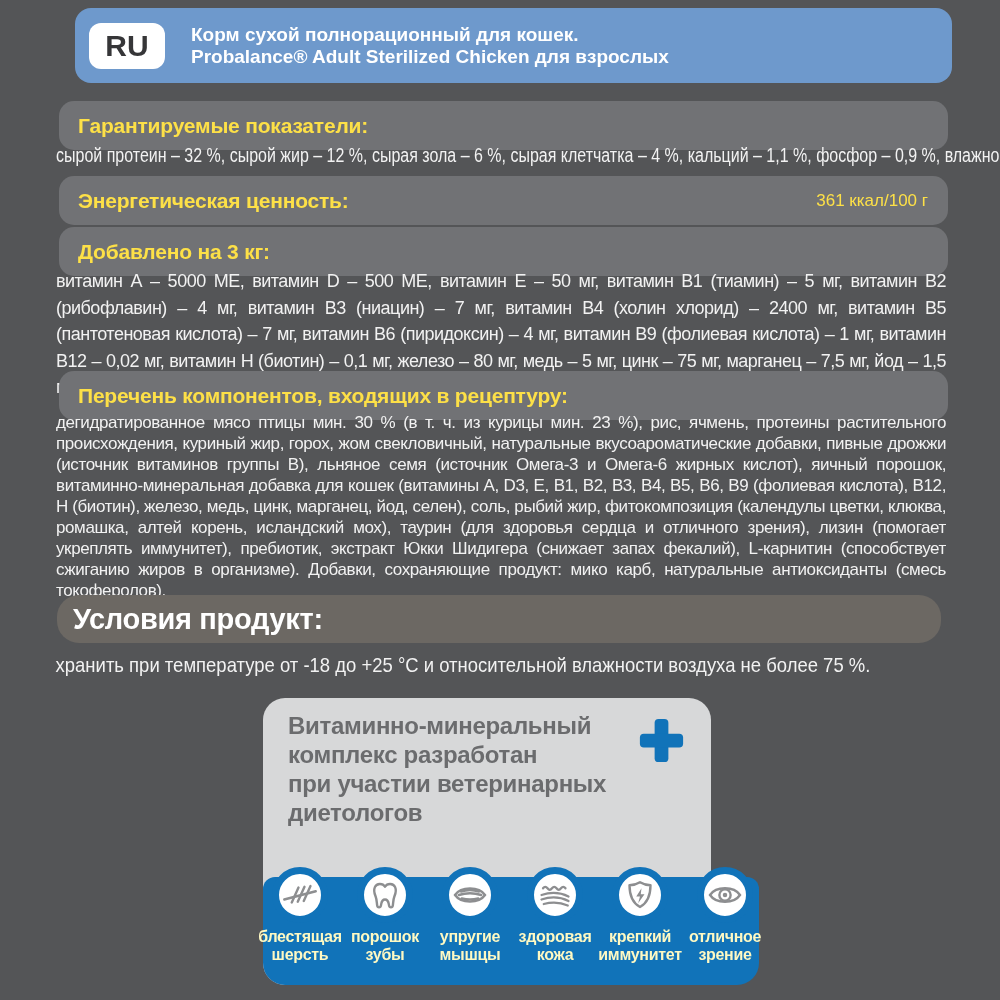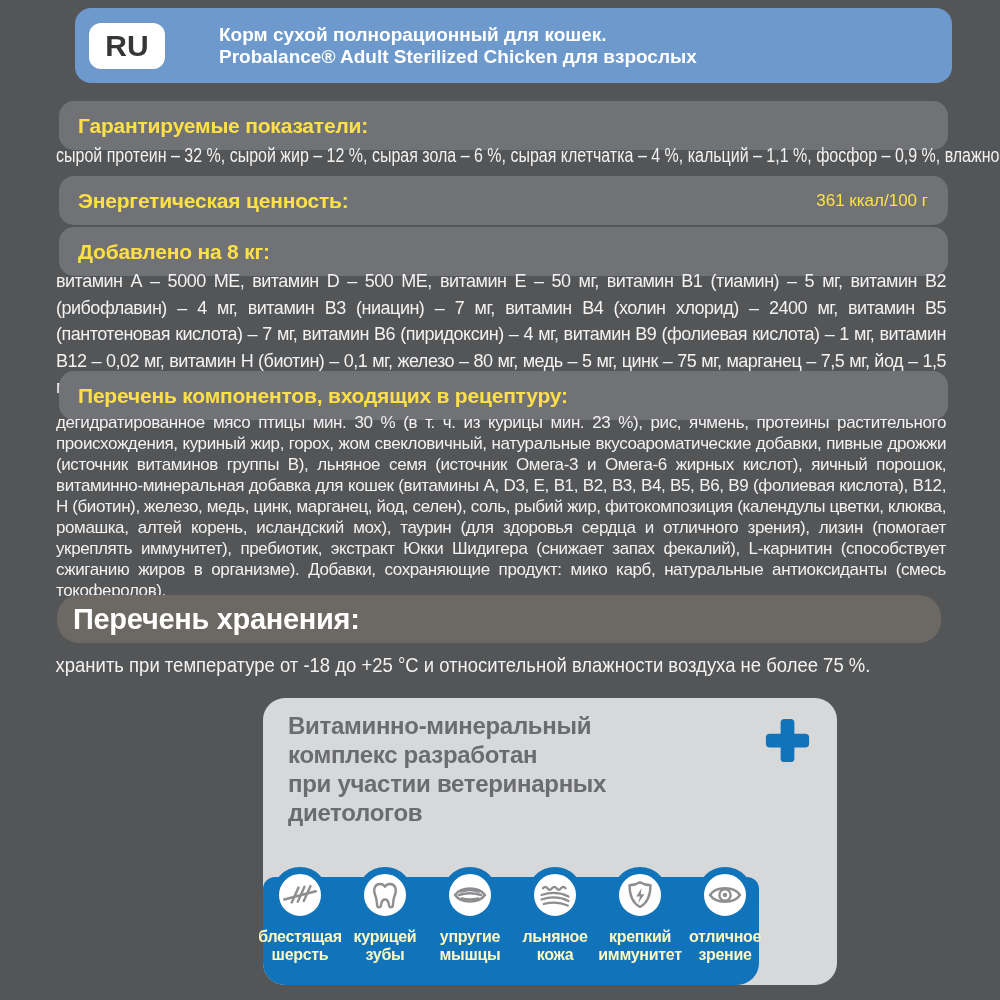--- a/index.html
+++ b/index.html
@@ -7,21 +7,21 @@
     --badge-blue:#1173b9; --card-bg:#d7d8d9; --card-text:#6b6c6e;
     --icon-gray:#8d8e90; --text:#f2f2f2; --ru-text:#363638;
   }
   *{margin:0;padding:0;box-sizing:border-box;}
   html,body{background:#333;}
   body{font-family:"Liberation Sans",sans-serif;}
   .page{position:relative;width:1000px;height:1000px;background:var(--bg);overflow:hidden;margin:0 auto;}
 
   
   .header{position:absolute;left:75px;top:8px;width:877px;height:75px;background:var(--header-blue);
-    border-radius:16px;display:flex;align-items:center;gap:28px;}
+    border-radius:16px;display:flex;align-items:center;}
   .ru-badge{margin-left:14px;width:76px;height:46px;background:#fff;border-radius:12px;
     display:flex;align-items:center;justify-content:center;font-weight:bold;font-size:30px;color:var(--ru-text);}
   .header-text{margin-left:26px;color:#fff;font-weight:bold;font-size:19px;line-height:21.5px;}
 
   
   .bar{position:absolute;left:59px;width:889px;height:49px;background:var(--bar);border-radius:15px;
     display:flex;align-items:center;color:#fde047;}
   .bar .title{font-weight:bold;font-size:21px;padding-left:19px;letter-spacing:-0.2px;}
   .bar .value{margin-left:auto;padding-right:20px;font-size:17px;font-weight:normal;text-align:right;}
 
@@ -33,21 +33,21 @@
   .para.ingredients{font-size:17px;line-height:21px;letter-spacing:-0.4px;}
 
   
   .storage-bar{position:absolute;left:57px;top:595px;width:884px;height:48px;background:var(--storage-bar);
     border-radius:22px;display:flex;align-items:center;color:#fff;}
   .storage-bar .title{font-weight:bold;font-size:29px;padding-left:16px;letter-spacing:-0.3px;}
   .storage-line{position:absolute;left:0;top:653px;width:924px;text-align:right;color:var(--text);}
   .storage-line .squeeze{transform:scaleX(0.88);transform-origin:center center;font-size:21px;font-weight:normal;}
 
   
-  .card{position:absolute;left:263px;top:698px;width:574px;height:287px;background:var(--card-bg);
+  .card{position:absolute;left:263px;top:698px;width:448px;height:287px;background:var(--card-bg);
     border-radius:22px;}
   .card-text{position:absolute;left:25px;top:13px;color:var(--card-text);font-weight:bold;
     font-size:24px;line-height:29px;white-space:pre-line;letter-spacing:-0.3px;}
   .cross{position:absolute;right:22px;top:15px;width:55px;height:55px;}
   .blue-block{position:absolute;left:0;bottom:0;width:496px;height:108px;background:var(--badge-blue);
     border-radius:12px 12px 22px 22px;}
   .badge{position:absolute;top:-10px;width:96px;}
   .circle{position:relative;margin:0 auto;width:56px;height:56px;background:#fff;border:7px solid var(--badge-blue);
     border-radius:50%;display:flex;align-items:center;justify-content:center;}
   .circle svg{width:52px;height:52px;}
@@ -73,31 +73,31 @@
   <div class="body-line" style="top:144px;">
     <span class="squeeze">сырой протеин – 32 %, сырой жир – 12 %, сырая зола – 6 %, сырая клетчатка – 4 %, кальций – 1,1 %, фосфор – 0,9 %, влажность – 10 %.</span>
   </div>
 
   <div class="bar" style="top:176px;">
     <span class="title">Энергетическая ценность:</span>
     <span class="value">361 ккал/100 г</span>
   </div>
 
   <div class="bar" style="top:227px;">
-    <span class="title">Добавлено на 8 кг:</span>
+    <span class="title">Добавлено на 3 кг:</span>
   </div>
   <div class="para vitamins" style="top:268px;">витамин А – 5000 МЕ, витамин D – 500 МЕ, витамин Е – 50 мг, витамин В1 (тиамин) – 5 мг, витамин В2 (рибофлавин) – 4 мг, витамин В3 (ниацин) – 7 мг, витамин В4 (холин хлорид) – 2400 мг, витамин В5 (пантотеновая кислота) – 7 мг, витамин В6 (пиридоксин) – 4 мг, витамин В9 (фолиевая кислота) – 1 мг, витамин В12 – 0,02 мг, витамин Н (биотин) – 0,1 мг, железо – 80 мг, медь – 5 мг, цинк – 75 мг, марганец – 7,5 мг, йод – 1,5 мг, селен – 0,4 мг.</div>
 
   <div class="bar" style="top:371px;">
     <span class="title">Перечень компонентов, входящих в рецептуру:</span>
   </div>
   <div class="para ingredients" style="top:412px;">дегидратированное мясо птицы мин. 30 % (в т. ч. из курицы мин. 23 %), рис, ячмень, протеины растительного происхождения, куриный жир, горох, жом свекловичный, натуральные вкусоароматические добавки, пивные дрожжи (источник витаминов группы В), льняное семя (источник Омега-3 и Омега-6 жирных кислот), яичный порошок, витаминно-минеральная добавка для кошек (витамины А, D3, Е, В1, В2, В3, В4, В5, В6, В9 (фолиевая кислота), В12, Н (биотин), железо, медь, цинк, марганец, йод, селен), соль, рыбий жир, фитокомпозиция (календулы цветки, клюква, ромашка, алтей корень, исландский мох), таурин (для здоровья сердца и отличного зрения), лизин (помогает укреплять иммунитет), пребиотик, экстракт Юкки Шидигера (снижает запах фекалий), L-карнитин (способствует сжиганию жиров в организме). Добавки, сохраняющие продукт: мико карб, натуральные антиоксиданты (смесь токоферолов).</div>
 
   <div class="storage-bar">
-    <span class="title">Перечень хранения:</span>
+    <span class="title">Условия продукт:</span>
   </div>
   <div class="storage-line">
     <span class="squeeze">хранить при температуре от  -18 до +25 °C и относительной влажности воздуха не более 75 %.</span>
   </div>
 
   <div class="card">
     <div class="card-text">Витаминно-минеральный
 комплекс разработан
 при участии ветеринарных
 диетологов</div>
@@ -121,21 +121,21 @@
         <div class="badge-label">блестящая
 шерсть</div>
       </div>
 
       <div class="badge" style="left:74px;">
         <div class="circle">
           <svg viewBox="0 0 56 56" fill="none" stroke="#8d8e90" stroke-width="3.2" stroke-linecap="round" stroke-linejoin="round">
             <path d="M28 17 C25 12 17 12 14.5 17.5 C12.5 22 14 26.5 15.5 30 C17 33.5 17 38 17.5 41.5 C18 45.5 22 45.5 22.7 41.5 C23.3 38 23.5 34 28 34 C32.5 34 32.7 38 33.3 41.5 C34 45.5 38 45.5 38.5 41.5 C39 38 39 33.5 40.5 30 C42 26.5 43.5 22 41.5 17.5 C39 12 31 12 28 17 Z"></path>
           </svg>
         </div>
-        <div class="badge-label">курицей
+        <div class="badge-label">порошок
 зубы</div>
       </div>
 
       <div class="badge" style="left:159px;">
         <div class="circle">
           <svg viewBox="0 0 56 56" fill="none" stroke="#8d8e90" stroke-width="3.2" stroke-linecap="round">
             <path d="M8 28 C16 16.5 40 16.5 48 28 C40 39.5 16 39.5 8 28 Z"></path>
             <path d="M16 23.5 C24 20.5 32 20.5 40 23.5"></path>
             <path d="M13 28 C23 25 33 25 43 28"></path>
             <path d="M17 32.5 C25 34.5 31 34.5 39 32.5"></path>
@@ -147,21 +147,21 @@
 
       <div class="badge" style="left:244px;">
         <div class="circle">
           <svg viewBox="0 0 56 56" fill="none" stroke="#8d8e90" stroke-width="3" stroke-linecap="round">
             <path d="M12 19 q3 -4 6 0 q3 4 6 0 q3 -4 6 0 q3 4 6 0 q3 -4 6 0"></path>
             <path d="M10 28 C22 24 36 25 46 30"></path>
             <path d="M10 34 C22 30 36 31 46 36"></path>
             <path d="M13 40 C24 37 36 38 45 42"></path>
           </svg>
         </div>
-        <div class="badge-label">льняное
+        <div class="badge-label">здоровая
 кожа</div>
       </div>
 
       <div class="badge" style="left:329px;">
         <div class="circle">
           <svg viewBox="0 0 56 56" fill="none" stroke="#8d8e90" stroke-width="3.2" stroke-linecap="round" stroke-linejoin="round">
             <path d="M28 11 C33 14 38 15 42 15 C42 27 39 38 28 44 C17 38 14 27 14 15 C18 15 23 14 28 11 Z"></path>
             <path d="M30 19 L23 30 L28 30 L25.5 39 L34 27 L29 27 Z" fill="#8d8e90" stroke="none"></path>
           </svg>
         </div>

